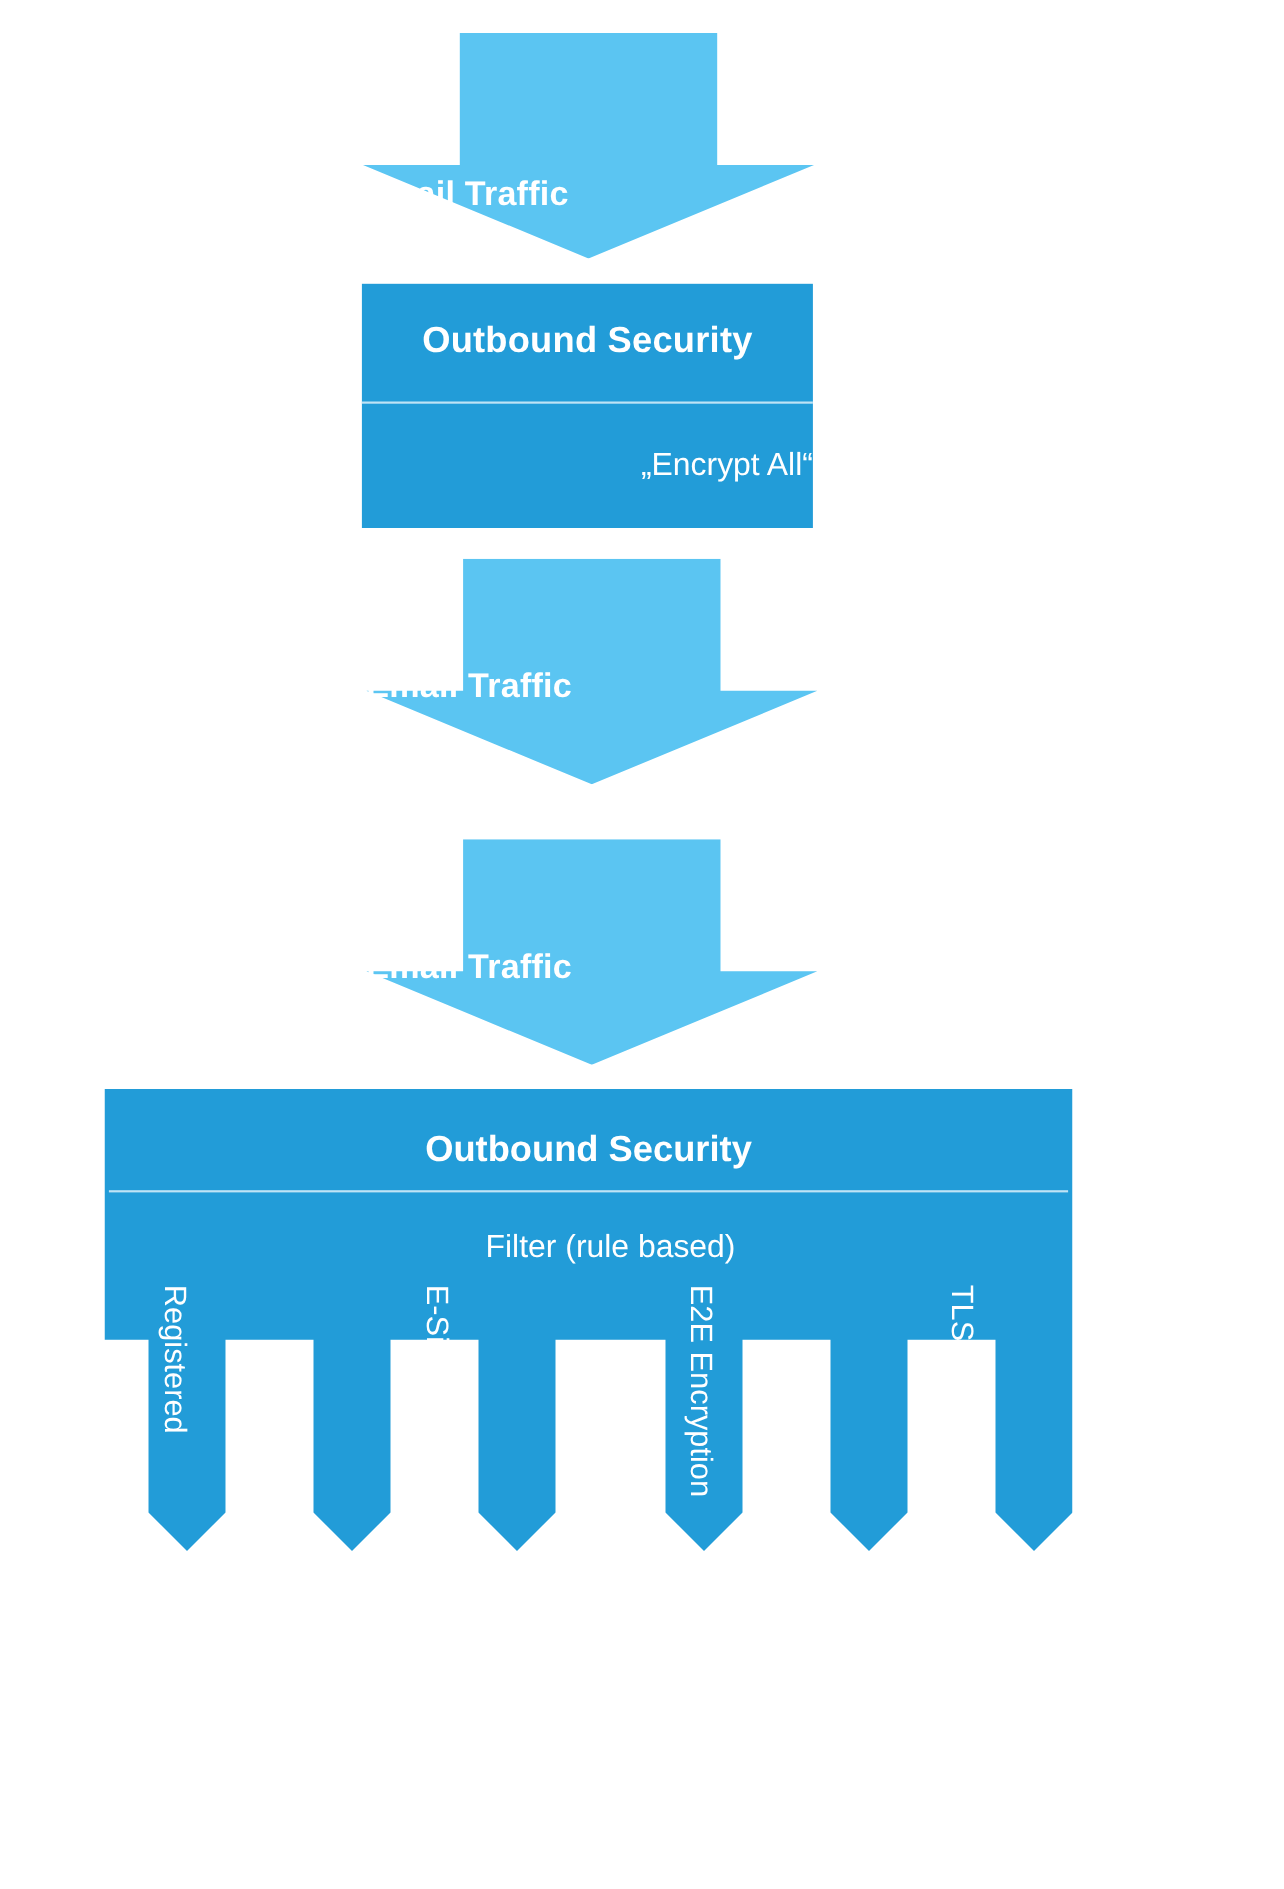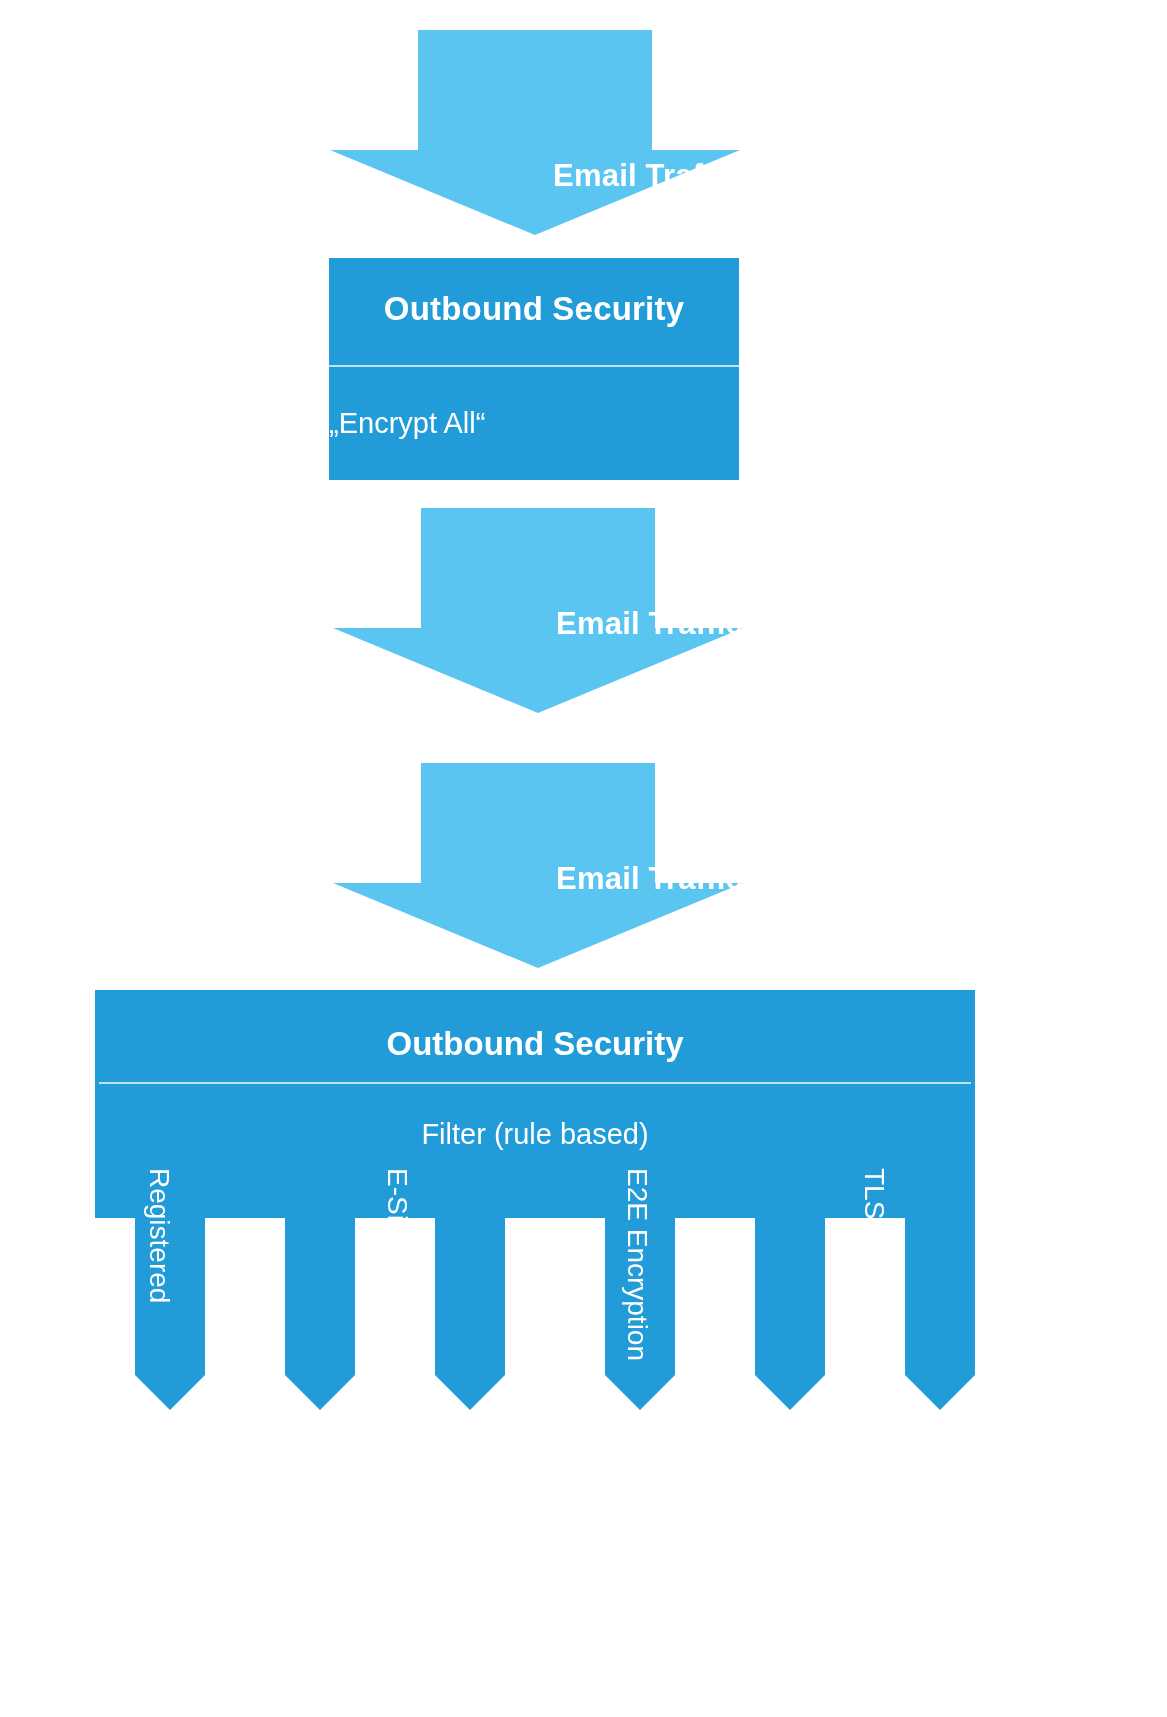--- a/index.html
+++ b/index.html
@@ -23,21 +23,21 @@
 
   
   .arrow {
     position: absolute;
   }
   .arrow svg { display: block; }
   .arrow-label {
     position: absolute;
     left: 0;
     width: 100%;
-    text-align: right;
+    text-align: left;
     color: #ffffff;
     font-weight: bold;
     font-size: 31px;
     letter-spacing: 0.2px;
     white-space: nowrap;
     pointer-events: none;
   }
 
   
   .sec-box {
@@ -53,21 +53,21 @@
     white-space: nowrap;
   }
   .sec-divider {
     height: 2px;
     background: #bfe3f5;
     width: 100%;
   }
   .sec-body {
     color: #ffffff;
     font-size: 29px;
-    text-align: left;
+    text-align: right;
     line-height: 1.28;
   }
 
   
   .comb {
     position: absolute;
   }
   .comb svg { display: block; }
   .comb-title {
     position: absolute;
@@ -171,21 +171,21 @@
         L 40,228
         L 0,228
         Z
       "></path>
 
       <rect x="4" y="92" width="872" height="2" fill="#bfe3f5"></rect>
     </svg>
 
     <div class="comb-title" style="top:35px;">Outbound Security</div>
 
-    <div class="comb-sub" style="top:128px;">Filter (rule based)</div>
+    <div class="comb-sub" style="top:128px;padding-left:20px;">Filter (rule based)</div>
 
     <div class="prong-label" style="left:80px; top:178px;">Registered</div>
 
     <div class="prong-label" style="left:318px; top:178px;">E-Sign</div>
 
     <div class="prong-label" style="left:558px; top:178px;">E2E Encryption</div>
 
     <div class="prong-label" style="left:795px; top:178px;">TLS 1.3</div>
   </div>
 

